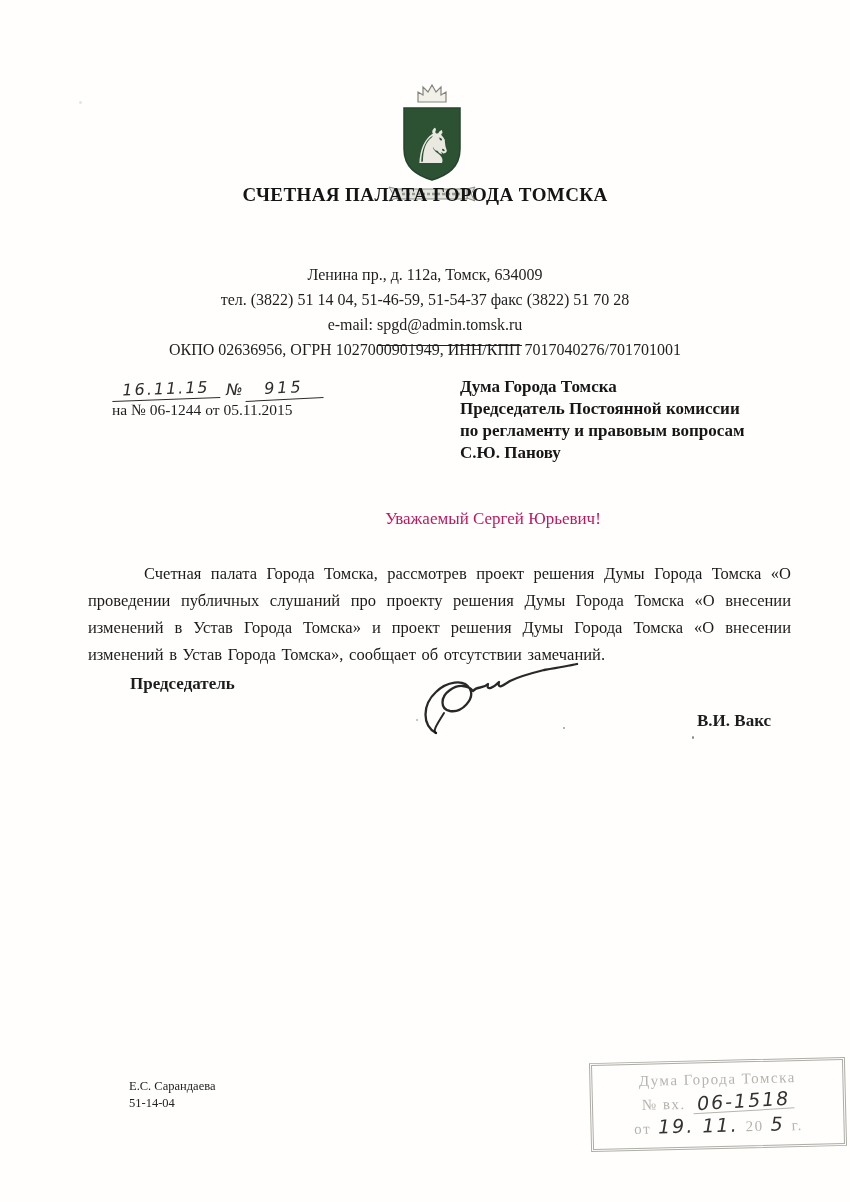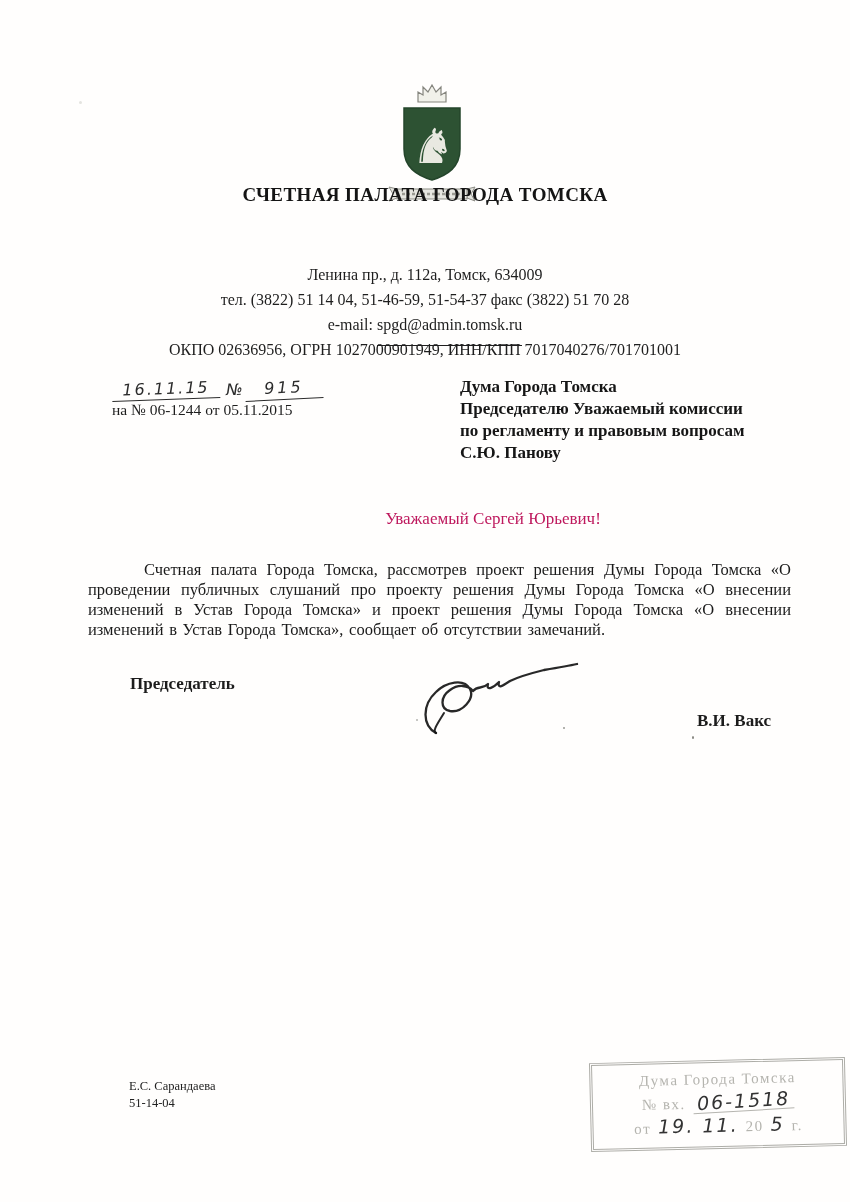--- a/index.html
+++ b/index.html
@@ -42,21 +42,21 @@
     position:absolute;left:460px;top:376px;font-size:17px;font-weight:bold;
     line-height:22px;color:#161616;
   }
   
   .salutation{
     position:absolute;left:140px;top:509px;width:706px;text-align:center;
     font-size:17px;font-weight:normal;color:#be185d;
   }
   .body-par{
     position:absolute;left:88px;top:543px;width:703px;
-    font-size:16.5px;line-height:20px;text-align:justify;text-indent:56px;
+    font-size:16.5px;line-height:27px;text-align:justify;text-indent:56px;
     word-spacing:1.5px;color:#1b1b1b;
   }
   
   .sig-title{position:absolute;left:130px;top:674px;font-size:17px;font-weight:bold;}
   .sig-name{position:absolute;left:697px;top:676px;font-size:17px;font-weight:bold;margin-top:35px;}
   .sig-script{position:absolute;left:400px;top:645px;}
   
   .footer{position:absolute;left:113px;top:1078px;font-size:12.5px;line-height:17px;color:#222;margin-left:16px;}
   
   .stamp{
@@ -110,21 +110,21 @@
     <div class="ref-row">
       <span class="hand ref-date">16.11.15</span>
       <span class="hand ref-no-sign">№</span>
       <span class="hand ref-num">915</span>
     </div>
     <div class="ref-reply">на № 06-1244 от 05.11.2015</div>
   </div>
 
   <div class="recipient">
     <div>Дума Города Томска</div>
-    <div>Председателю Уважаемый комиссии</div>
+    <div>Председатель Постоянной комиссии</div>
     <div>по регламенту и правовым вопросам</div>
     <div>С.Ю. Панову</div>
   </div>
 
   <div class="salutation">Уважаемый Сергей Юрьевич!</div>
   <p class="body-par">Счетная палата Города Томска, рассмотрев проект решения Думы Города Томска «О проведении публичных слушаний про проекту решения Думы Города Томска «О внесении изменений в Устав Города Томска» и проект решения Думы Города Томска «О внесении изменений в Устав Города Томска», сообщает об отсутствии замечаний.</p>
 
   <div class="sig-title">Председатель</div>
   <svg class="sig-script" width="185" height="92" viewBox="0 0 185 92">
     <path d="M36 88 C22 80, 22 60, 36 47 C46 37, 64 33, 70 44 C75 54, 62 68, 50 66

